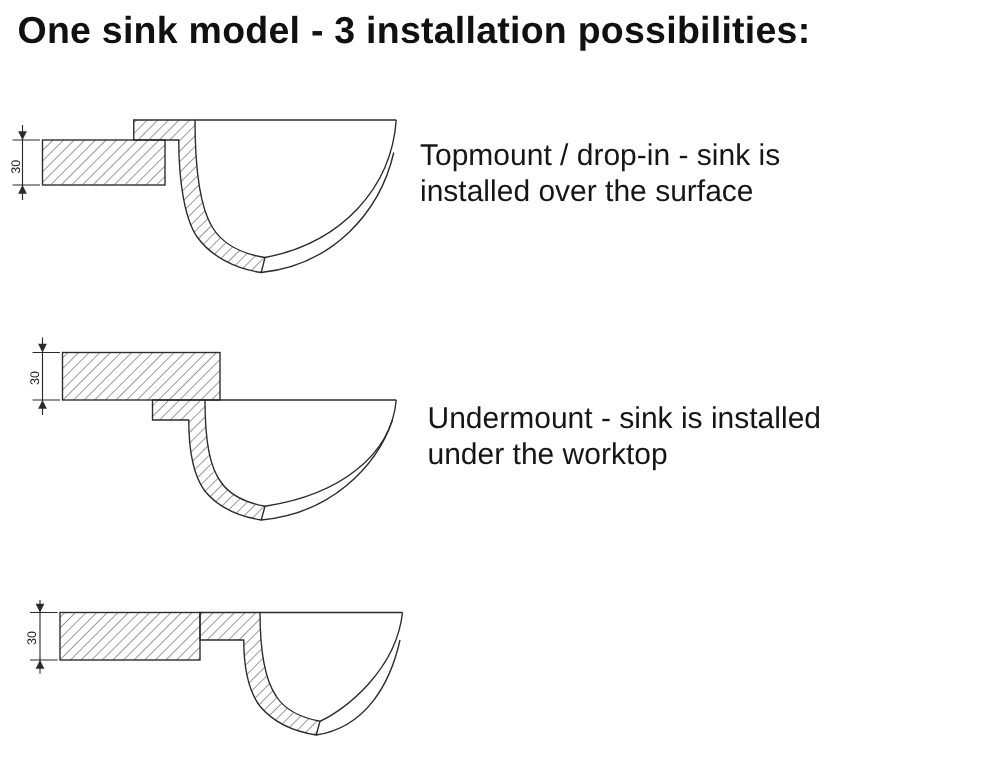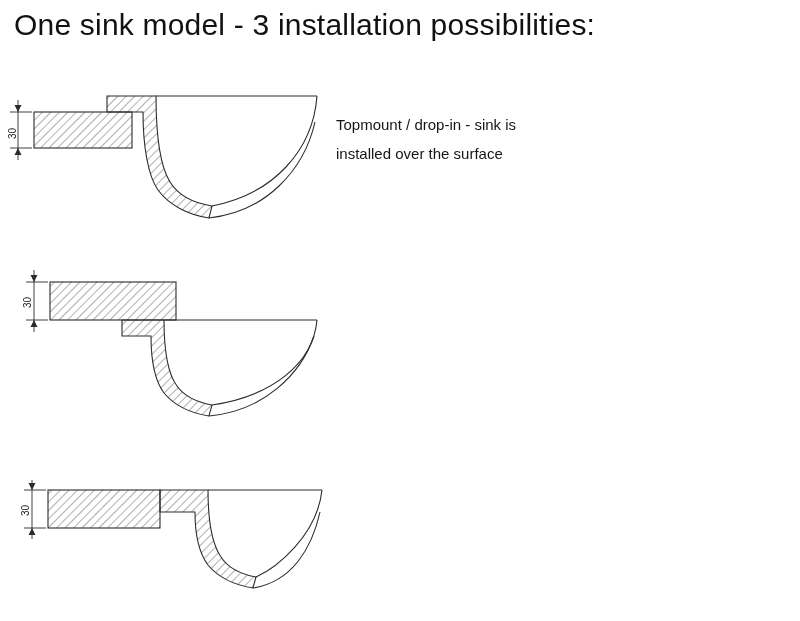--- a/index.html
+++ b/index.html
@@ -2,25 +2,25 @@
 <html><head>
 <meta charset="utf-8">
 <style>
   html,body{margin:0;padding:0;background:#ffffff;}
   .page{
     position:relative;width:800px;height:621px;background:#ffffff;
     font-family:"Liberation Sans", sans-serif;color:#161616;overflow:hidden;
   }
   .page-title{
     position:absolute;left:14px;top:8px;font-size:30px;letter-spacing:.2px;
-    color:#111;white-space:nowrap;
+    color:#111;white-space:nowrap;font-weight:bold;
   }
   .diagram-svg{position:absolute;}
   .desc{
-    position:absolute;font-size:15px;line-height:29px;color:#161616;
+    position:absolute;font-size:24px;line-height:29px;color:#161616;
   }
   svg text.dim-label{font-family:"Liberation Sans",sans-serif;font-size:10px;fill:#222;}
 </style>
 </head>
 <body>
 
 <div class="page">
 
   <div class="page-title">One sink model - 3 installation possibilities:</div>
 
@@ -61,20 +61,22 @@
       <polygon points="30,56 26.5,63 33.5,63" fill="#2b2b2b" stroke="none"></polygon>
       <text class="dim-label" transform="translate(27,44) rotate(-90)" stroke="none">30</text>
     </g>
     <rect x="46" y="18" width="126" height="38" fill="url(#hatch)" stroke="#2b2b2b" stroke-width="1.1"></rect>
     <path d="M118,56 L160,56 C160,90 164,110 173,122 C180,132 192,138 208,141 L205,152 C186,149 170,141 160,129 C151,117 147,98 147,72 L118,72 Z" fill="url(#hatch)" stroke="#2b2b2b" stroke-width="1.1"></path>
     <line x1="160" y1="56" x2="313" y2="56" stroke="#2b2b2b" stroke-width="1.1"></line>
     <path d="M313,56 C309,100 268,132 208,141" fill="none" stroke="#2b2b2b" stroke-width="1.1"></path>
     <path d="M205,152 C260,147 297,110 310,72" fill="none" stroke="#2b2b2b" stroke-width="1.1"></path>
   </svg>
   <div class="desc" style="left:342px;top:320px">
+    <div>Undermount - sink is installed</div>
+    <div>under the worktop</div>
   </div>
 
   <svg class="diagram-svg" style="left:4px;top:478px" width="345" height="125" viewBox="0 0 345 125">
     <g stroke="#2b2b2b" stroke-width="0.9">
       <line x1="20" y1="12" x2="42" y2="12"></line>
       <line x1="20" y1="50" x2="42" y2="50"></line>
       <line x1="28" y1="2" x2="28" y2="61"></line>
       <polygon points="28,12 24.5,5 31.5,5" fill="#2b2b2b" stroke="none"></polygon>
       <polygon points="28,50 24.5,57 31.5,57" fill="#2b2b2b" stroke="none"></polygon>
       <text class="dim-label" transform="translate(25,38) rotate(-90)" stroke="none">30</text>

